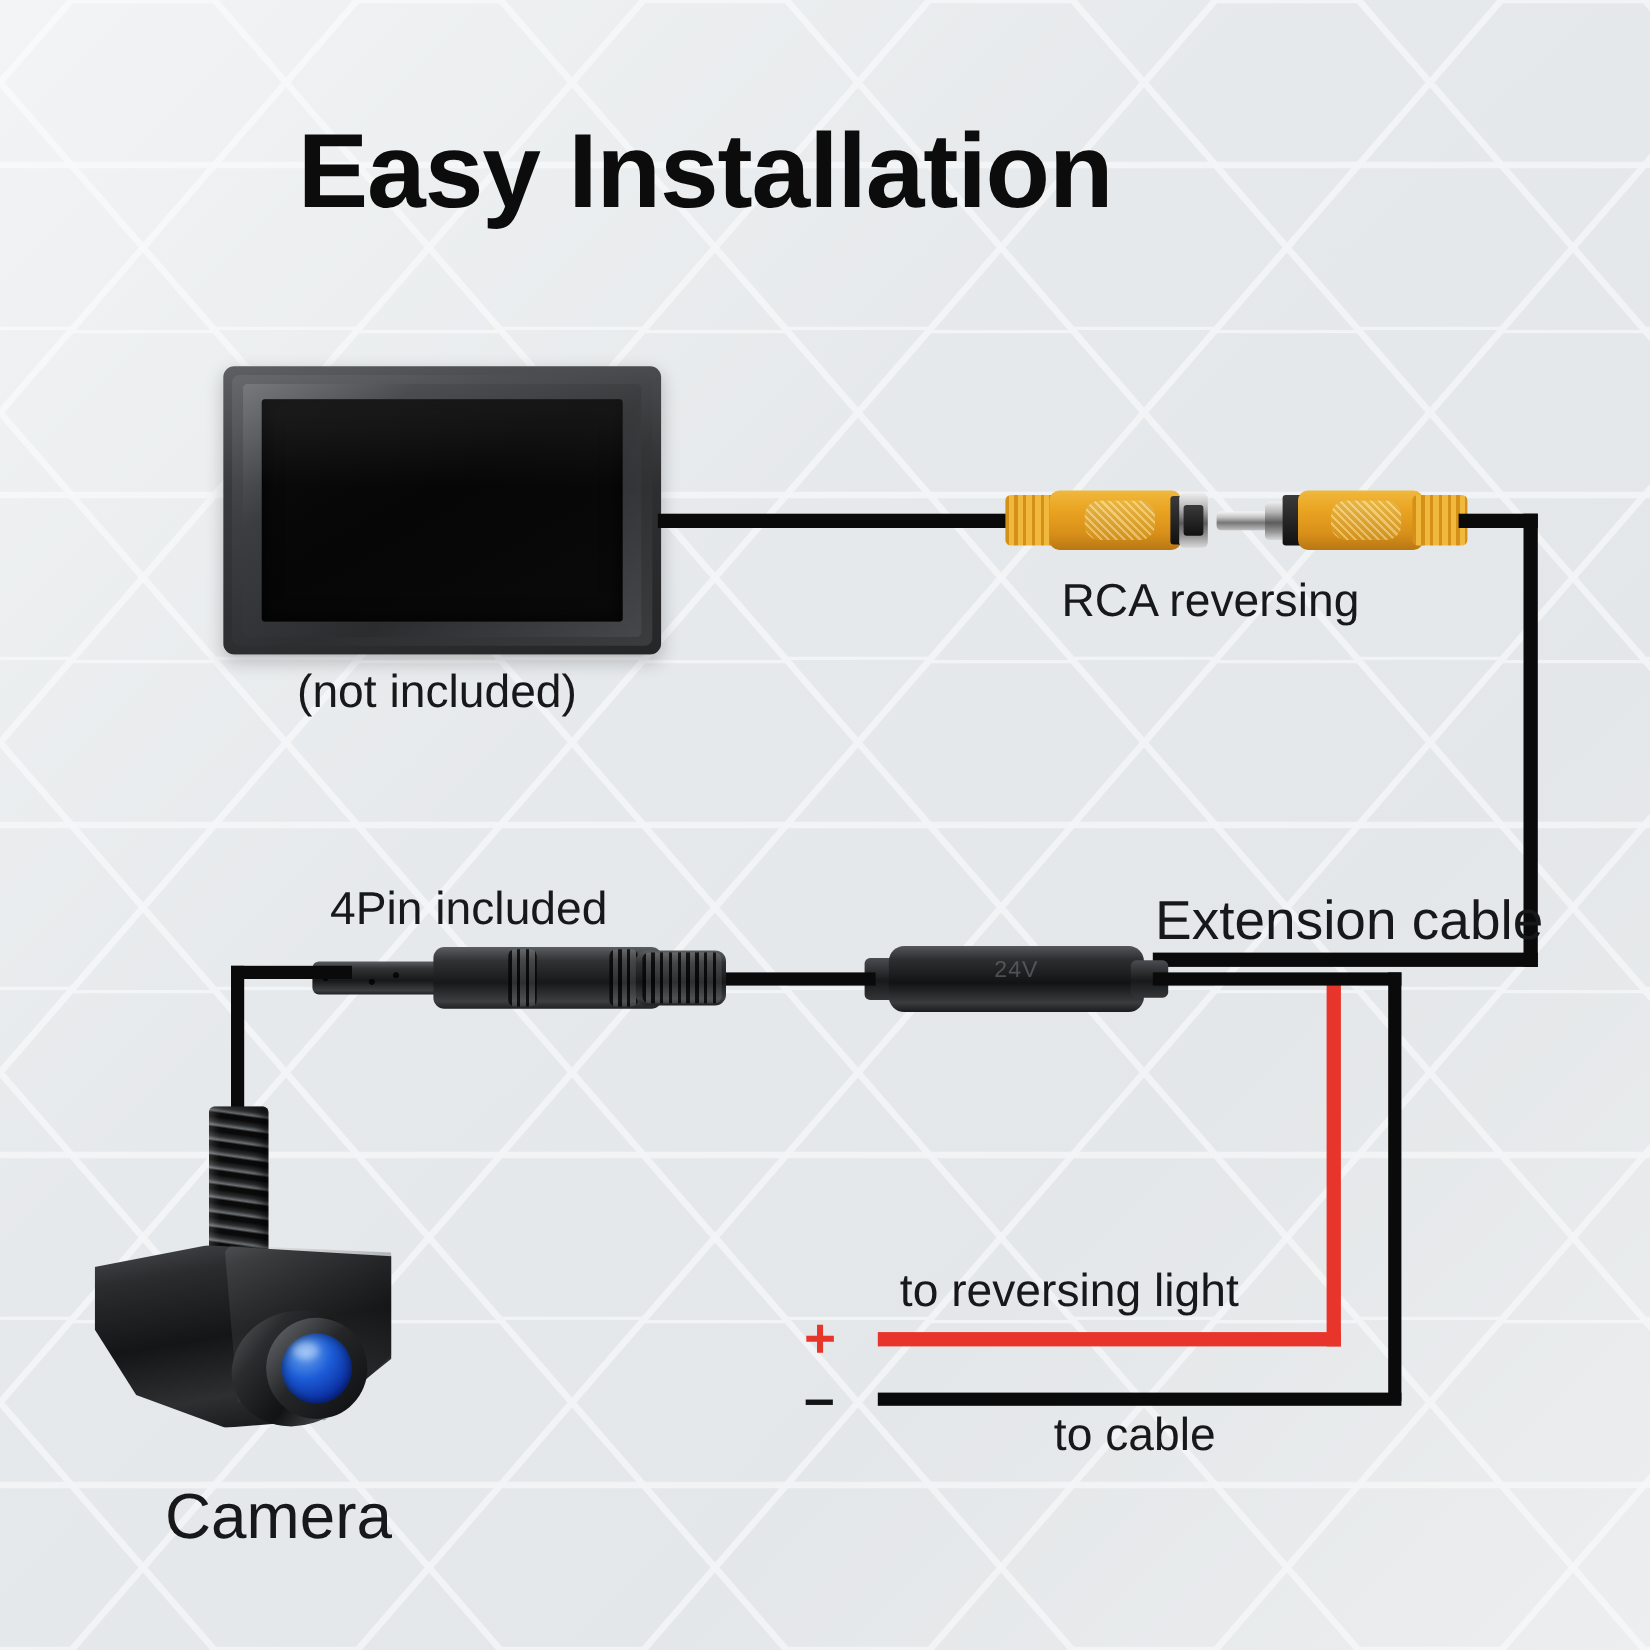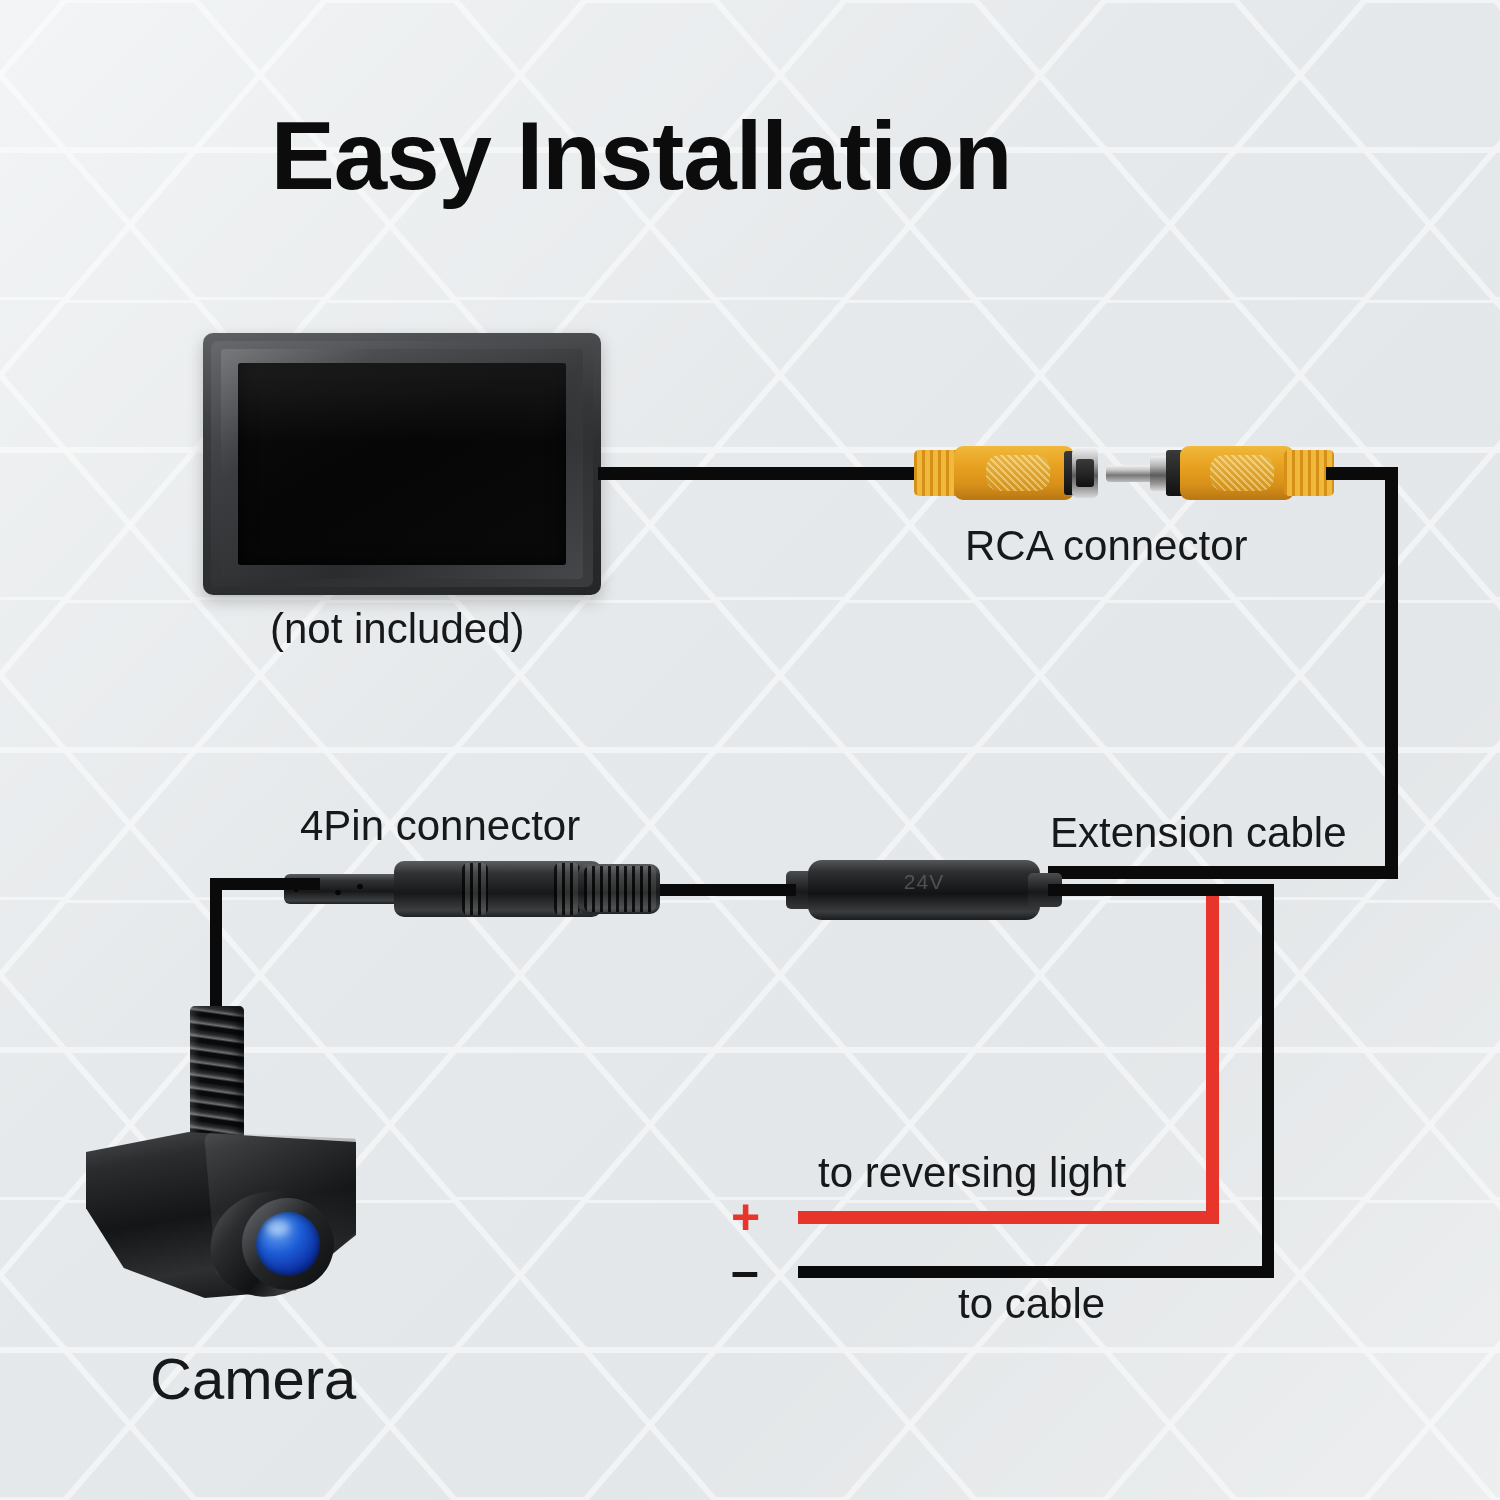--- a/index.html
+++ b/index.html
@@ -352,48 +352,48 @@
 
   <div class="rca" style="left:1106px; top:437px; width:230px;">
     <div class="rca-pin" style="left:0; top:28px; width:56px; height:17px;"></div>
     <div class="rca-metal" style="left:44px; top:19px; width:24px; height:35px;"></div>
     <div class="rca-dark" style="left:60px; top:13px; width:22px; height:46px;"></div>
     <div class="rca-body" style="left:74px; width:114px;"></div>
     <div class="rca-plate" style="left:104px; width:64px;"></div>
     <div class="rca-grip" style="left:178px; width:50px;"></div>
   </div>
 
-  <div class="label" style="left:965px; top:525px; font-size:42px;">RCA connector</div>
+  <div class="label" style="left:965px; top:525px; font-size:42px;">RCA reversing</div>
 
   <div class="wire-h" style="left:1326px; top:467px; width:72px; height:13px;"></div>
   <div class="wire-v" style="left:1385px; top:467px; width:13px; height:412px;"></div>
   <div class="wire-h" style="left:1048px; top:866px; width:350px; height:13px;"></div>
 
-  <div class="label" style="left:1050px; top:812px; font-size:42px;">Extension cable</div>
+  <div class="label" style="left:1050px; top:812px; font-size:50px;">Extension cable</div>
 
   <div id="inline-module">
     <div id="module-left-cuff"></div>
     <div id="module-body"></div>
     <div id="module-right-cuff"></div>
     <div id="module-text">24V</div>
   </div>
 
   <div class="wire-h" style="left:660px; top:884px; width:136px; height:12px;"></div>
 
   <div id="pin4">
     <div class="blk-barrel" style="left:6px; top:22px; width:120px; height:30px; border-radius:6px;"></div>
     <div class="blk-dots" style="left:12px; top:22px; width:110px; height:30px;"></div>
     <div class="blk-barrel" style="left:116px; top:9px; width:208px; height:56px;"></div>
     <div class="blk-rings" style="left:184px; top:11px; width:26px; height:52px;"></div>
     <div class="blk-rings" style="left:276px; top:11px; width:26px; height:52px;"></div>
     <div class="blk-barrel" style="left:300px; top:12px; width:82px; height:50px;"></div>
     <div class="blk-rings" style="left:306px; top:14px; width:72px; height:46px;"></div>
   </div>
 
-  <div class="label" style="left:300px; top:805px; font-size:42px;">4Pin connector</div>
+  <div class="label" style="left:300px; top:805px; font-size:42px;">4Pin included</div>
 
   <div class="wire-h" style="left:210px; top:878px; width:110px; height:12px;"></div>
   <div class="wire-v" style="left:210px; top:878px; width:12px; height:150px;"></div>
 
   <div id="camera">
     <div id="cam-thread"></div>
     <div id="cam-body"></div>
     <div id="cam-body-shade"></div>
     <div id="cam-lens-barrel"></div>
     <div id="cam-lens-ring"></div>

